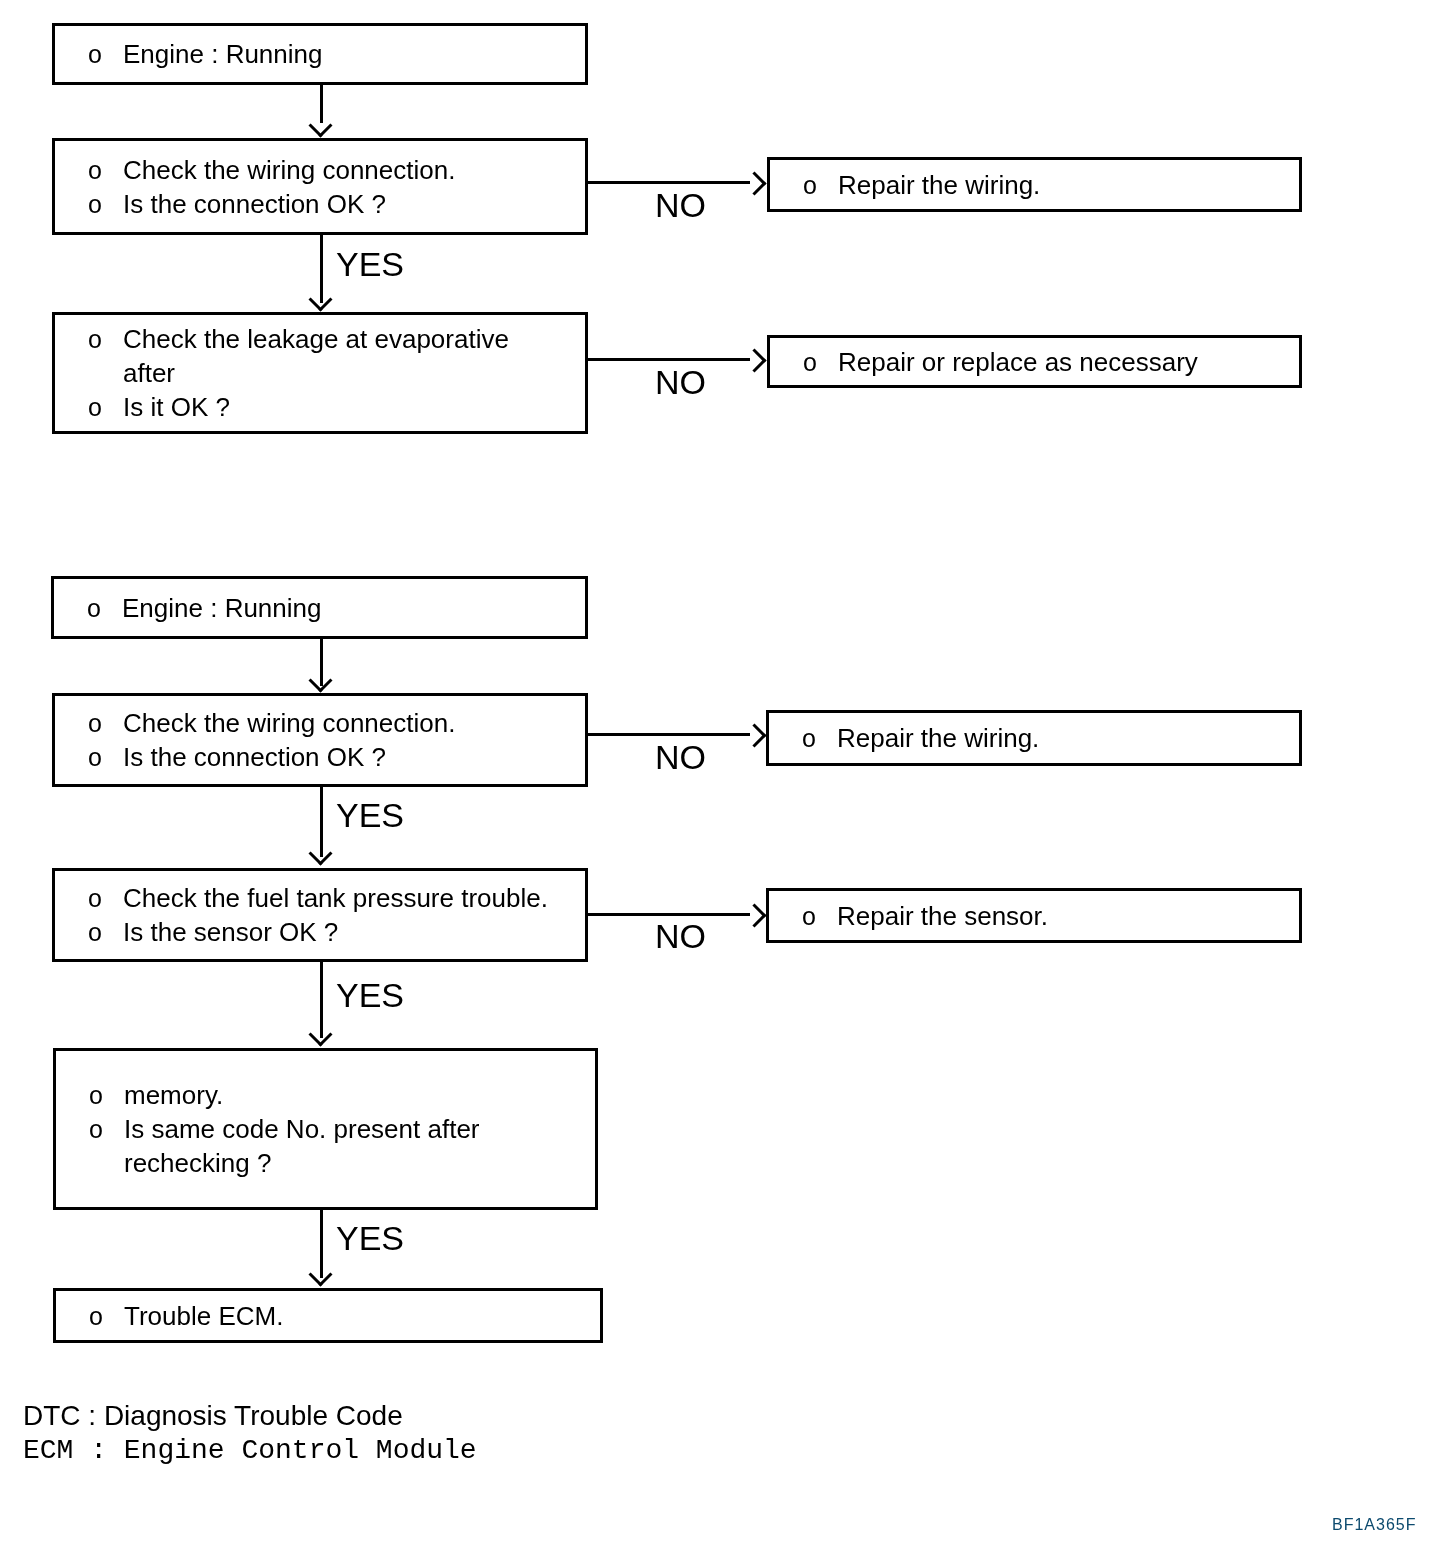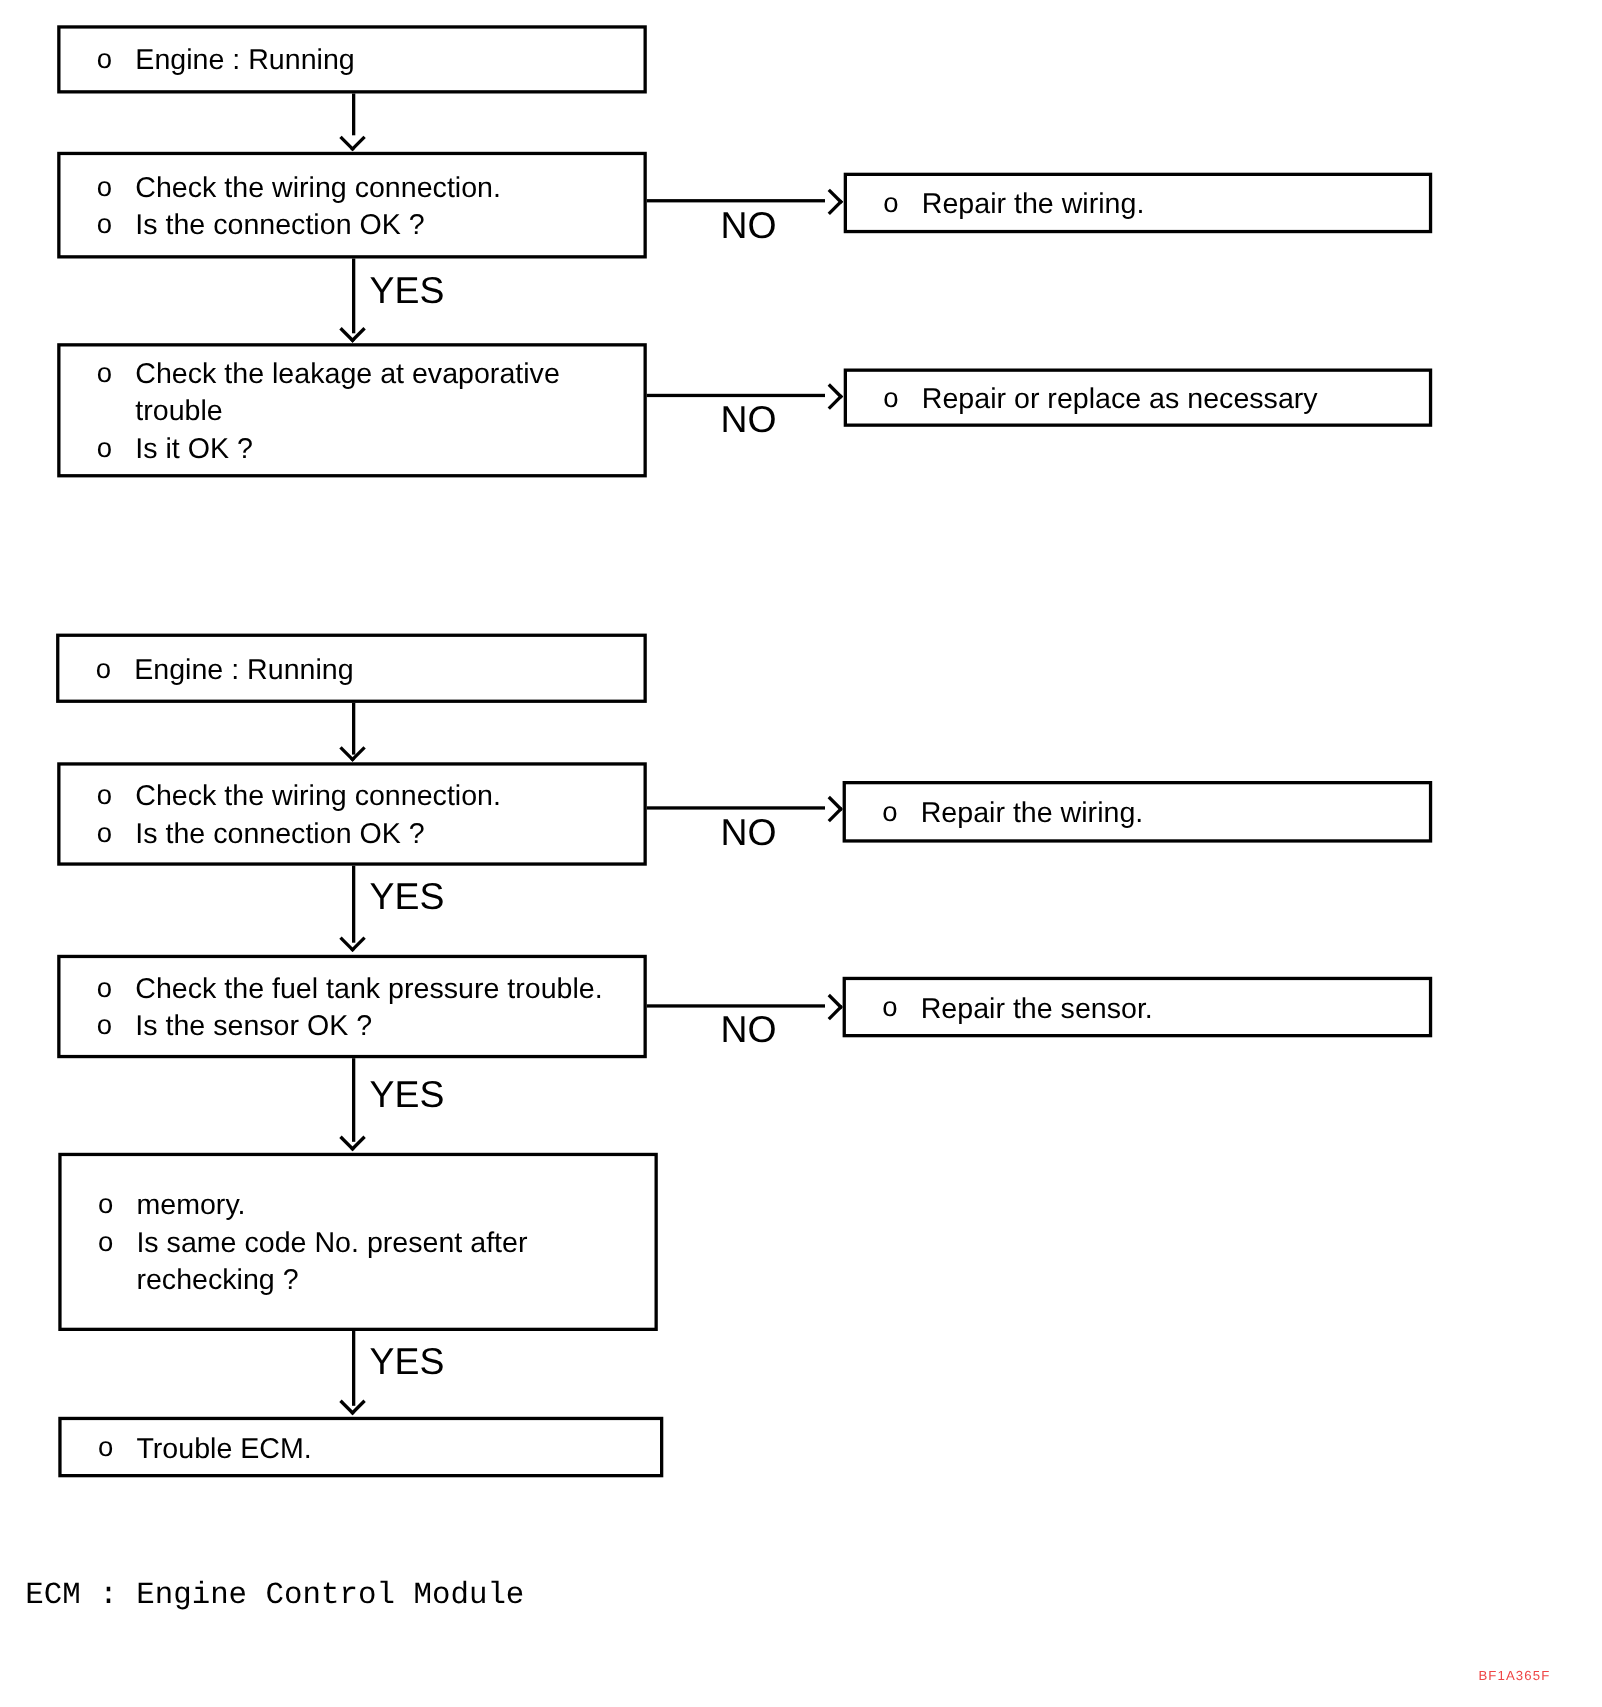--- a/index.html
+++ b/index.html
@@ -45,24 +45,23 @@
   .head-right {
     position:absolute; width:14px; height:14px;
     border-right:3px solid #000; border-bottom:3px solid #000;
     transform:rotate(-45deg);
   }
   .lbl { position:absolute; font-size:34px; line-height:30px; }
   
   .legend-line { position:absolute; font-size:28px; line-height:35px; }
   .figcode {
     position:absolute;
-    font-size:12px;
+    font-size:16px;
     letter-spacing:1px;
-    color:#ef4444;
-    margin-left:12px;
+    color:#0c4a6e;
   }
 </style>
 </head>
 <body>
 
 <div class="page">
 
   <div class="box" style="left:52px;top:23px;width:536px;height:62px;">
     <div class="bline">
       <span class="bullet">o</span>
@@ -104,21 +103,21 @@
     <div class="head-down" style="left:312px;top:291px;"></div>
     <div class="lbl" style="left:336px;top:249px;">YES</div>
   </div>
 
   <div class="box" style="left:52px;top:312px;width:536px;height:122px;">
     <div class="bline">
       <span class="bullet">o</span>
       <span>Check the leakage at evaporative</span>
     </div>
     <div class="bline">
-      <span>trouble</span>
+      <span>after</span>
     </div>
     <div class="bline">
       <span class="bullet">o</span>
       <span>Is it OK ?</span>
     </div>
   </div>
 
   <div>
     <div class="hline" style="left:588px;top:358px;width:162px;"></div>
     <div class="head-right" style="left:746px;top:352px;"></div>
@@ -226,17 +225,18 @@
     <div class="lbl" style="left:336px;top:1223px;">YES</div>
   </div>
 
   <div class="box" style="left:53px;top:1288px;width:550px;height:55px;">
     <div class="bline">
       <span class="bullet">o</span>
       <span>Trouble ECM.</span>
     </div>
   </div>
 
+  <div class="legend-line" style="left:23px;top:1398px;">DTC : Diagnosis Trouble Code</div>
   <div class="legend-line" style="left:23px;top:1433px;font-family:Liberation Mono, monospace;">ECM : Engine Control Module</div>
 
   <div class="figcode" style="left:1332px;top:1516px;">BF1A365F</div>
 
 </div>
 
 </body></html>

